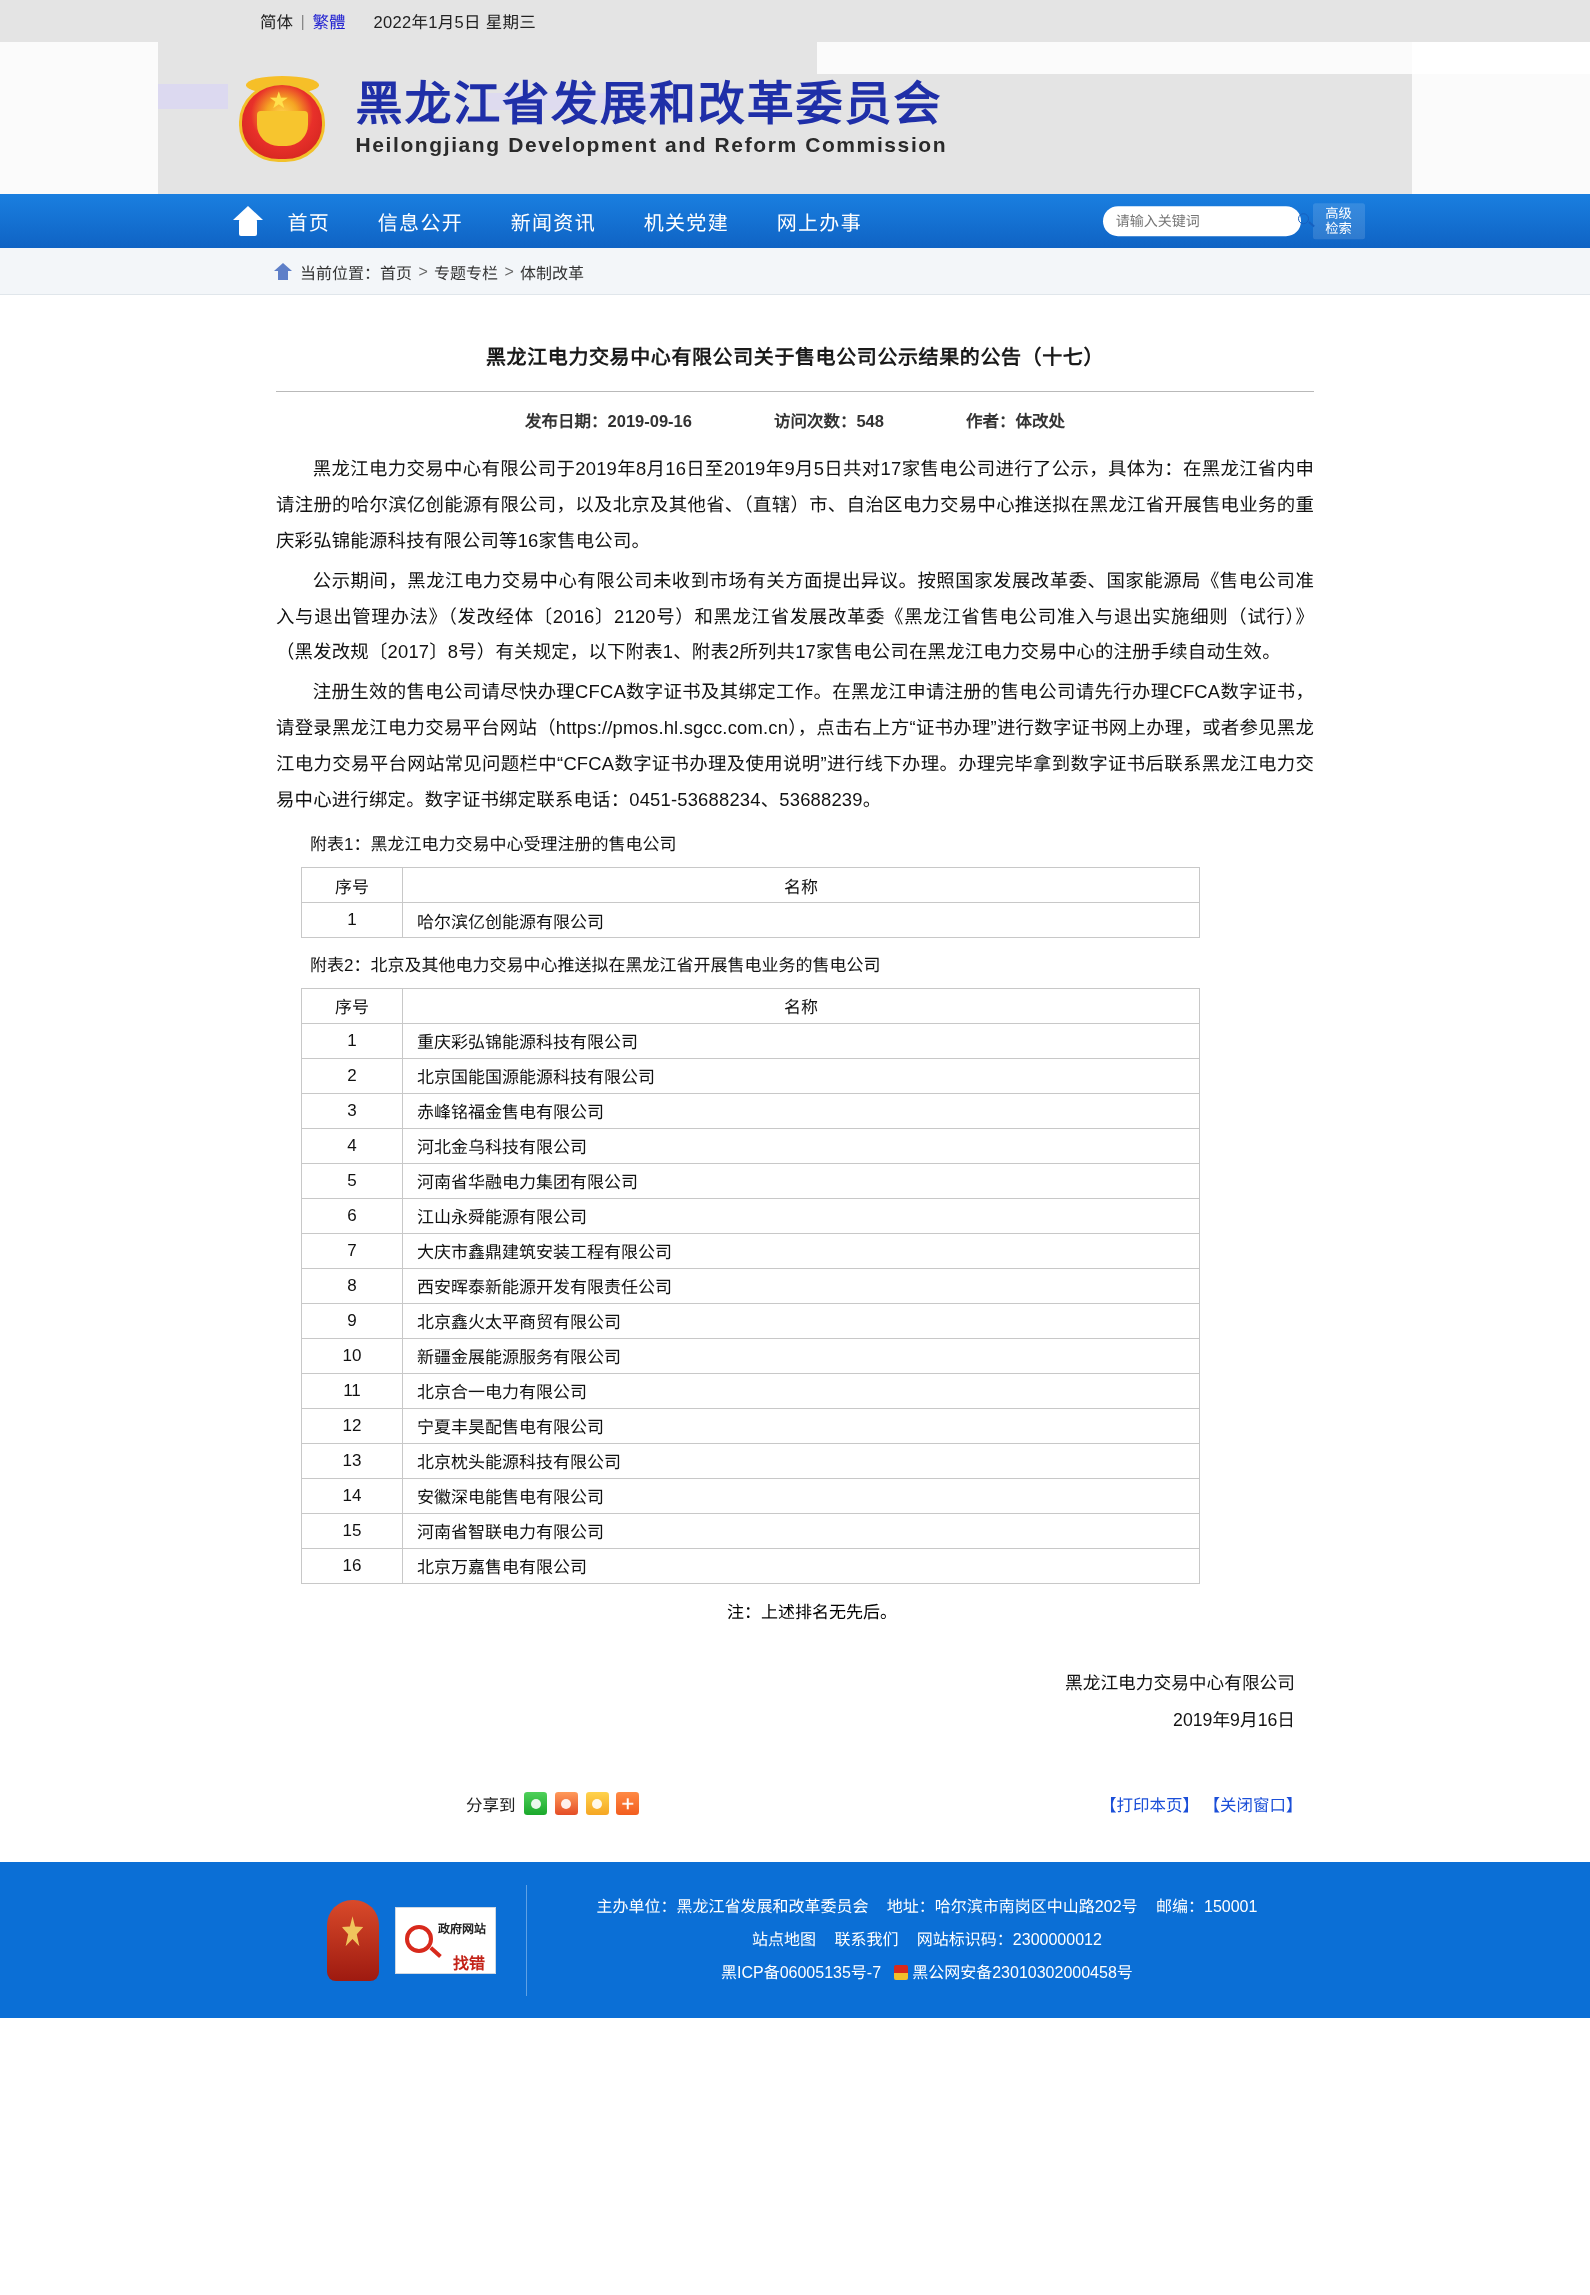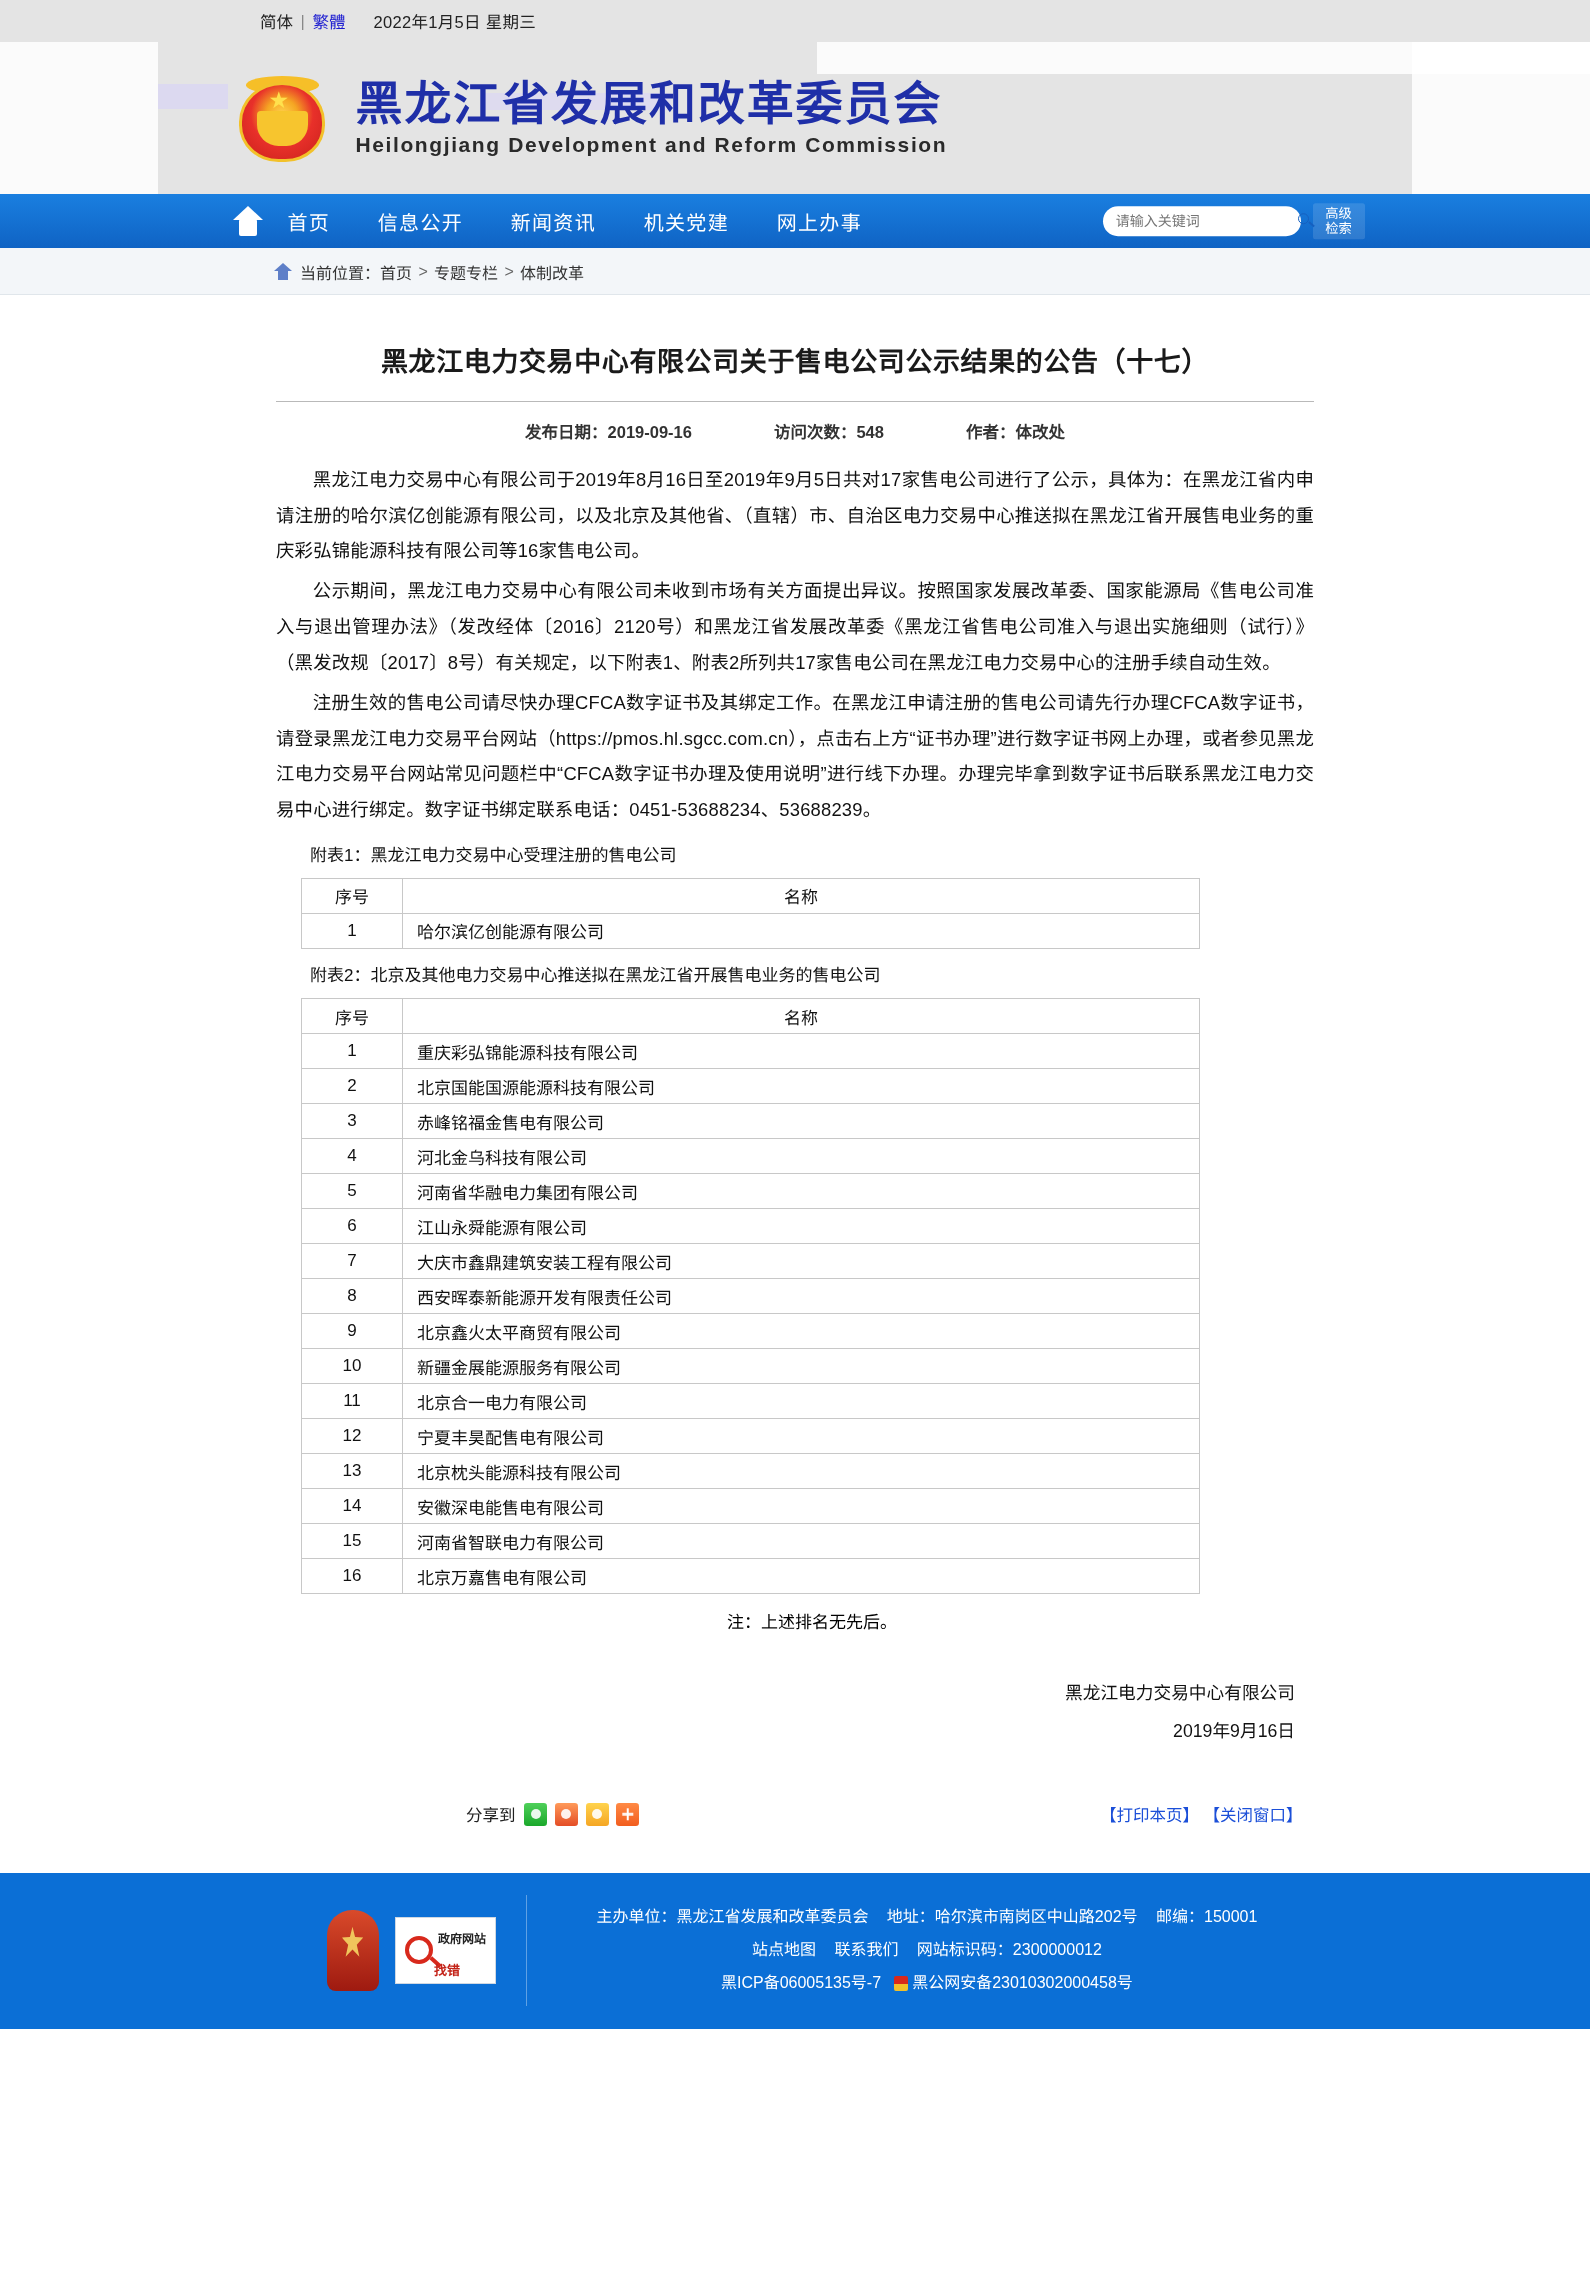--- a/index.html
+++ b/index.html
@@ -235,21 +235,21 @@
     background: #ffffff;
     padding: 0 0 0 0;
     position: relative;
   }
   .article {
     width: 1038px;
     margin: 0 auto;
     padding-top: 29px;
   }
   .article-title {
-    font-size: 27px;
+    font-size: 20px;
     font-weight: bold;
     color: #1a1a1a;
     text-align: center;
     line-height: 1.5;
     letter-spacing: 0.6px;
     padding: 17.7px 25px 19px 25px;
   }
   .title-rule {
     border: none;
     border-top: 1.3px solid #b9b9b9;
@@ -410,22 +410,22 @@
   .badge-gov .mag-h {
     position: absolute; left: 33px; top: 42px;
     width: 12.7px; height: 4.4px; background: #d8291c;
     transform: rotate(42deg);
   }
   .badge-gov .gtxt {
     position: absolute; left: 42px; top: 14px;
     font-size: 12px; color: #222; line-height: 1.25; font-weight: bold;
   }
   .badge-gov .gtxt2 {
-    position: absolute; left: 38px; top: 42px;
-    font-size: 13px; color: #c32318; font-weight: bold;
+    position: absolute; left: 57px; top: 42px;
+    font-size: 16px; color: #c32318; font-weight: bold;
   }
   .footer-divider {
     width: 1.3px; height: 111px;
     background: rgba(255,255,255,.35);
     margin: 0 38px 0 30px;
     flex: 0 0 1.3px;
   }
   .footer-text {
     color: #ffffff;
     font-size: 16px;

